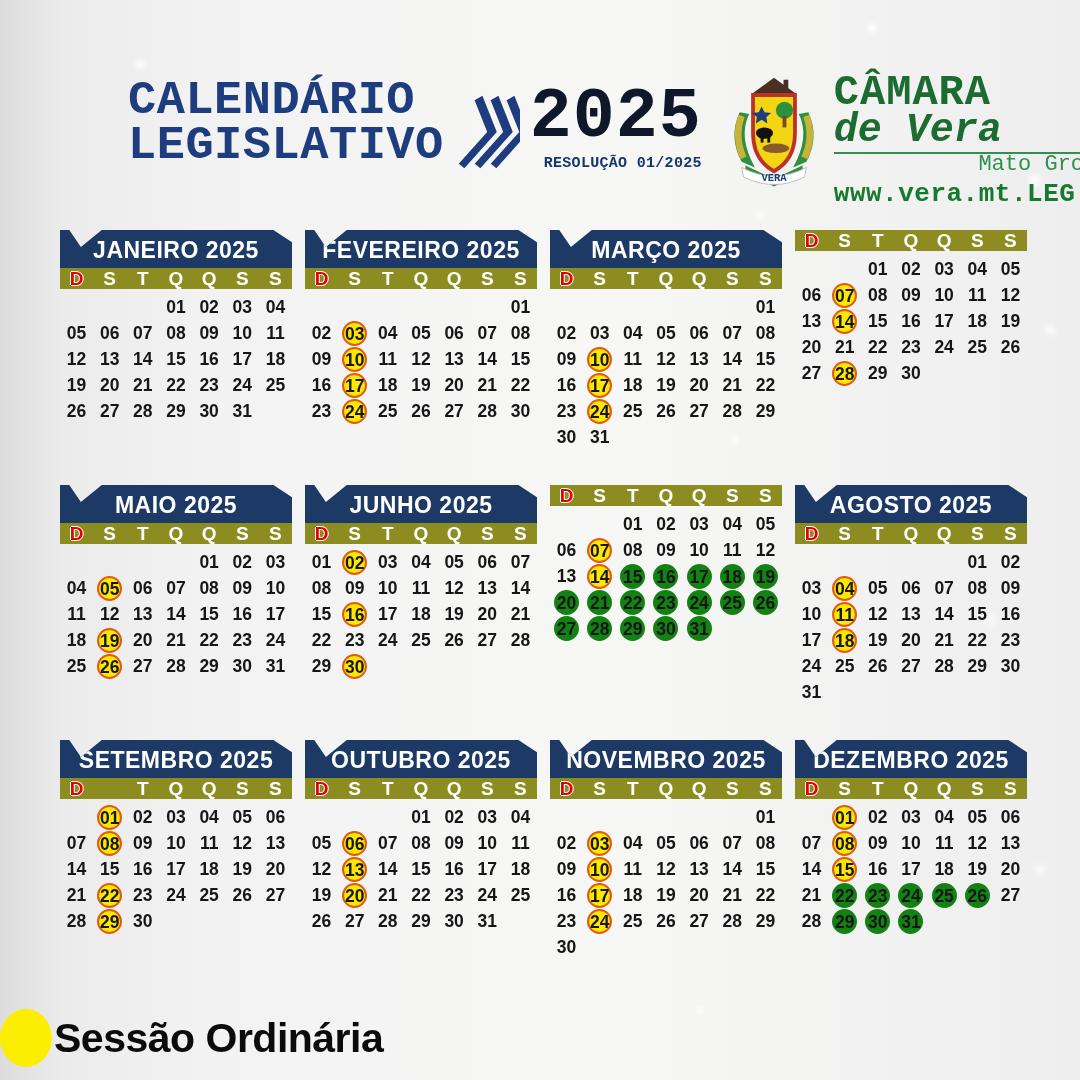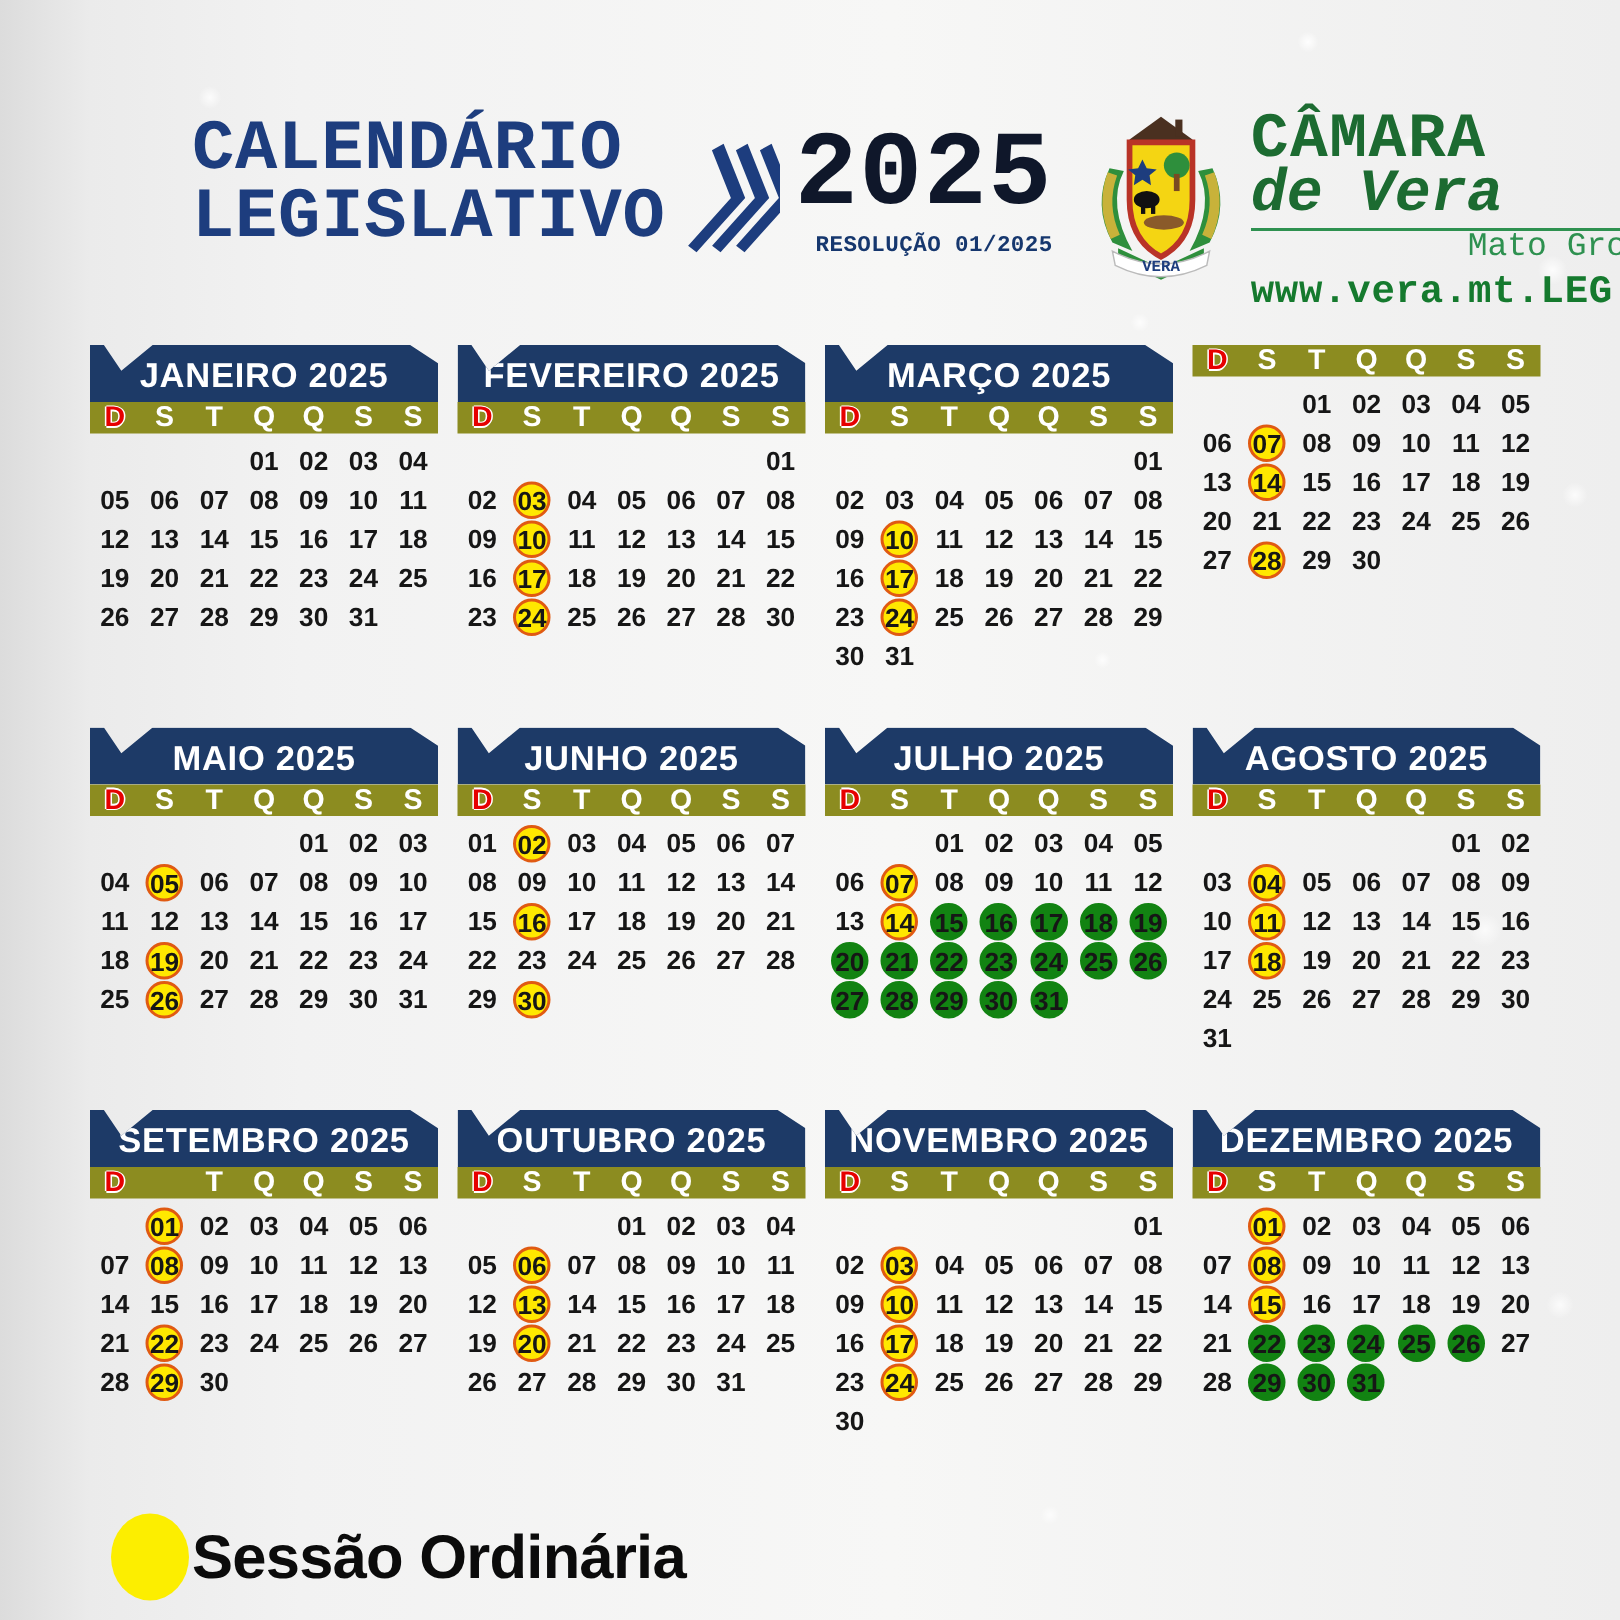--- a/index.html
+++ b/index.html
@@ -49,21 +49,21 @@
   .weekrow { height:21px; background:#8c8c20; display:grid; grid-template-columns:repeat(7,1fr); }
   .weekrow span { text-align:center; color:#fff; font-size:19px; font-weight:800; line-height:21px; }
   .weekrow span.sun { color:#e60000; text-shadow:-1px 0 #fff,1px 0 #fff,0 -1px #fff,0 1px #fff; }
   .daygrid { display:grid; grid-template-columns:repeat(7,1fr); margin-top:6px; row-gap:1px; }
   .cell { height:25px; text-align:center; font-size:17.5px; font-weight:700; line-height:25px; color:#161616; }
   .cell .mark { display:inline-block; width:25px; height:25px; line-height:23px; border-radius:50%; }
   .cell .yellow { background:#ffe800; border:2px solid #e05a12; }
   .cell .green  { background:#128312; border:2px solid #128312; }
 
   
-  .legend { display:flex; align-items:center; padding-left:74px; margin-top:14px; }
+  .legend { display:flex; align-items:center; margin-top:14px; }
   .legend-item { display:flex; align-items:center; margin-right:44px; }
   .swatch { width:52px; height:58px; border-radius:50%; flex:0 0 auto; }
   .swatch.yellow { background:#fcee00; }
   .swatch.green { background:#157a15; }
   .legend-label { font-size:41px; font-weight:800; color:#0b0b0b; letter-spacing:-.5px; margin-left:2px; }
 </style>
 </head>
 <body>
 
 <div class="header">
@@ -406,23 +406,20 @@
         <div class="cell">24</div>
         <div class="cell">25</div>
         <div class="cell">26</div>
         <div class="cell">27</div>
         <div class="cell">28</div>
         <div class="cell">29</div>
         <div class="cell"><span class="mark yellow">30</span></div>
       </div>
     </div>
     <div class="month">
-      <div class="banner">
-        <span>JULHO 2025</span>
-      </div>
       <div class="weekrow">
         <span class="sun">D</span>
         <span>S</span>
         <span>T</span>
         <span>Q</span>
         <span>Q</span>
         <span>S</span>
         <span>S</span>
       </div>
       <div class="daygrid">

